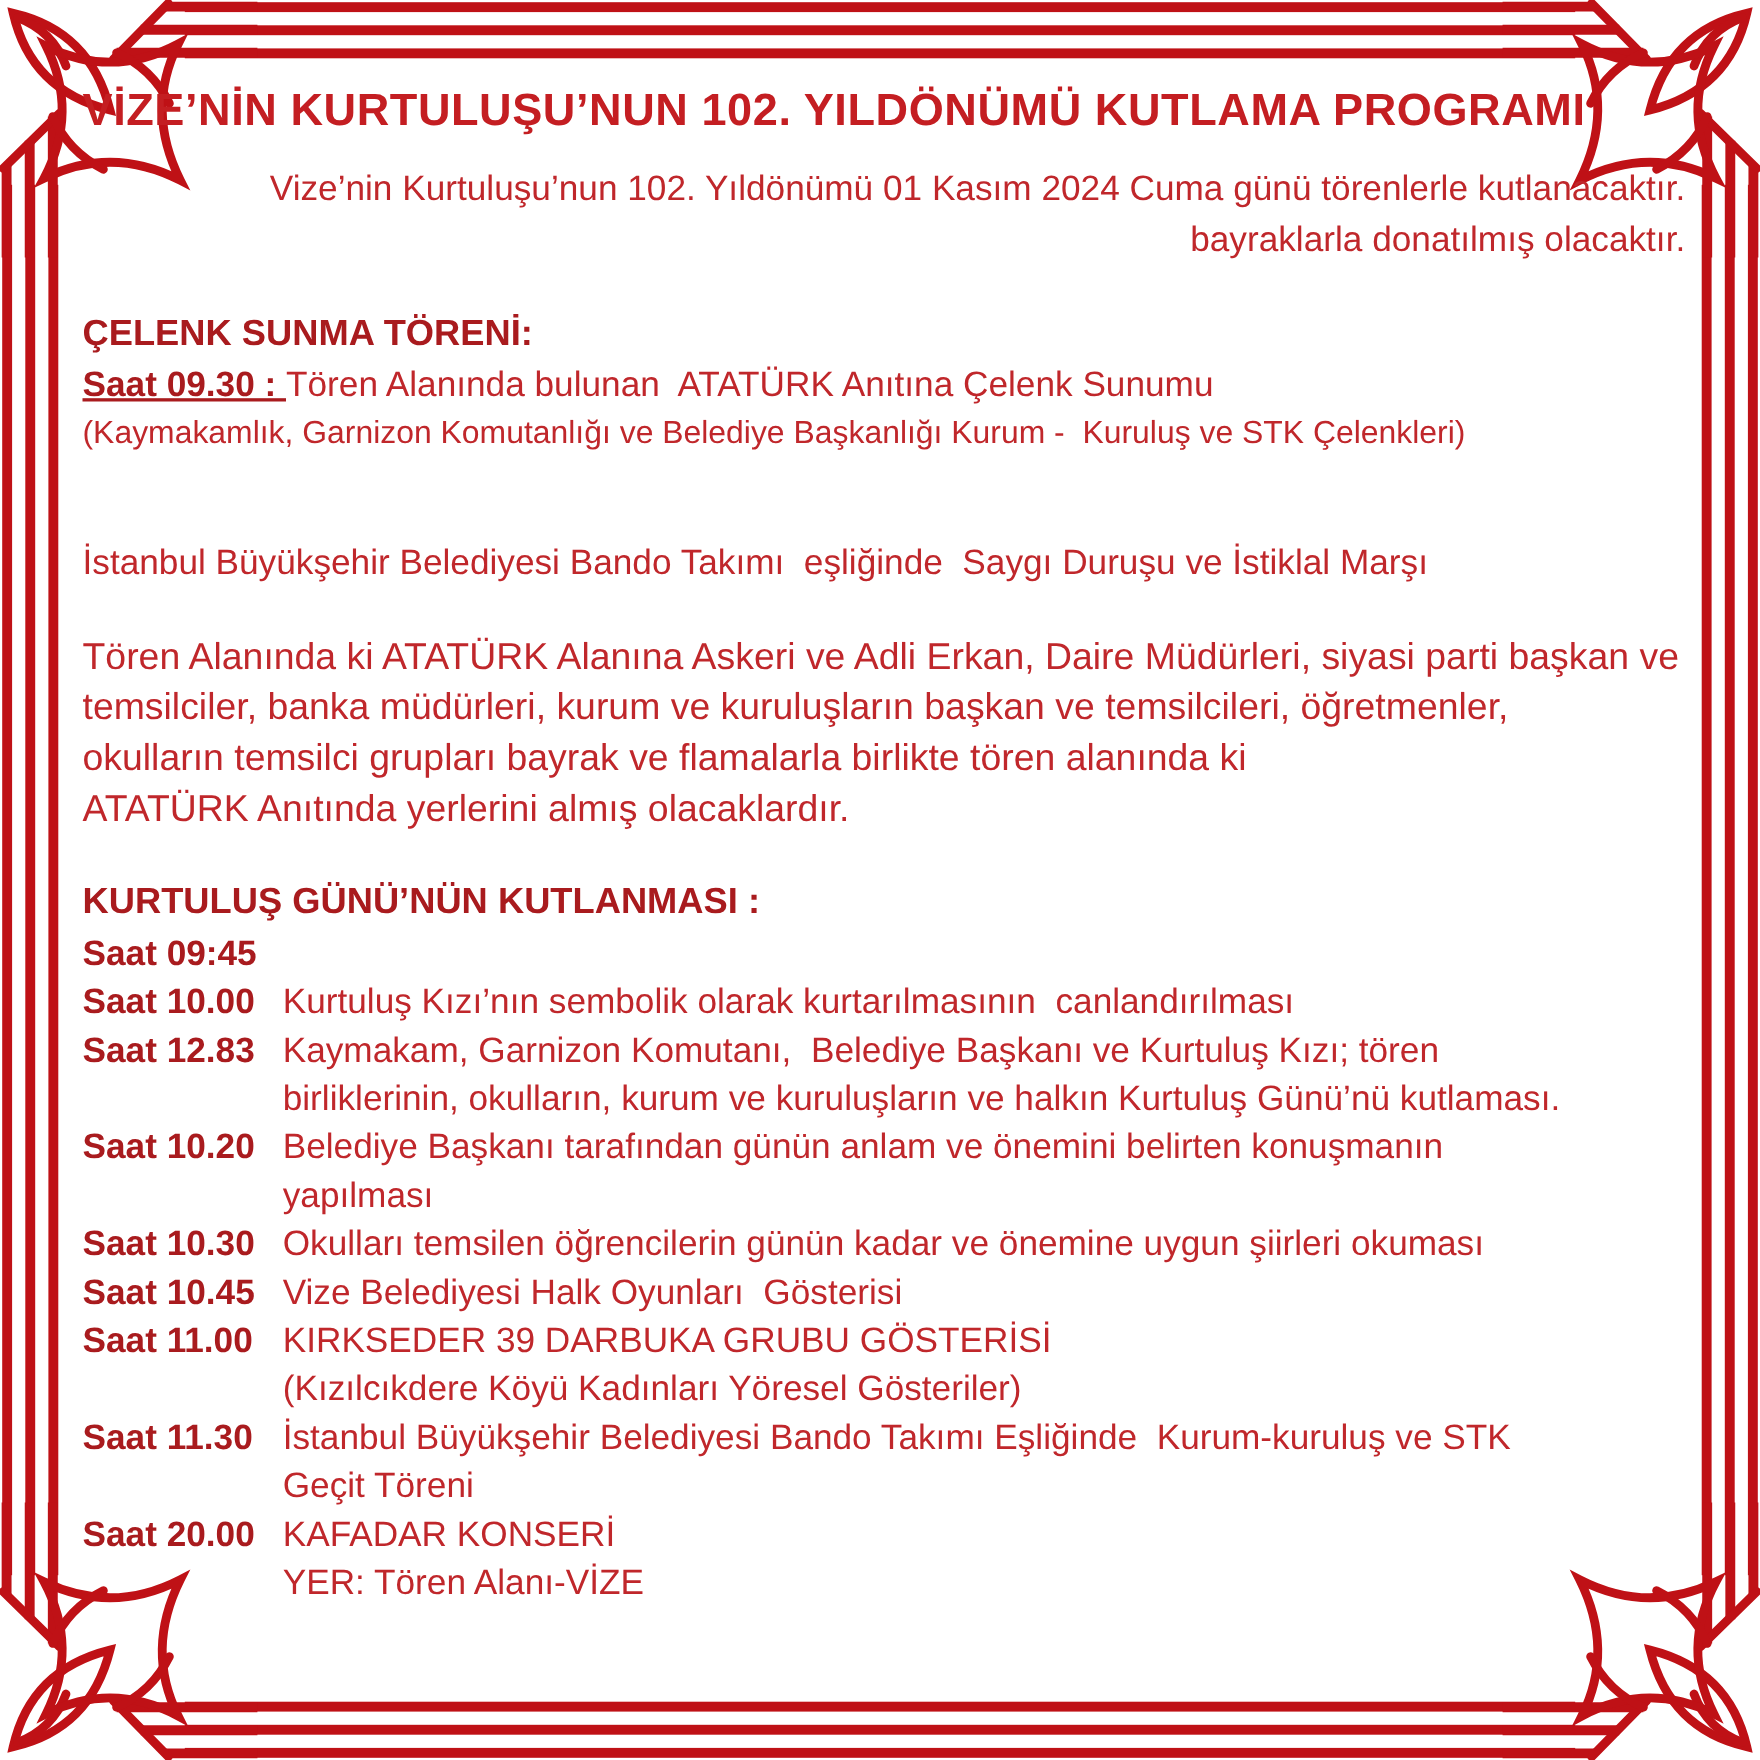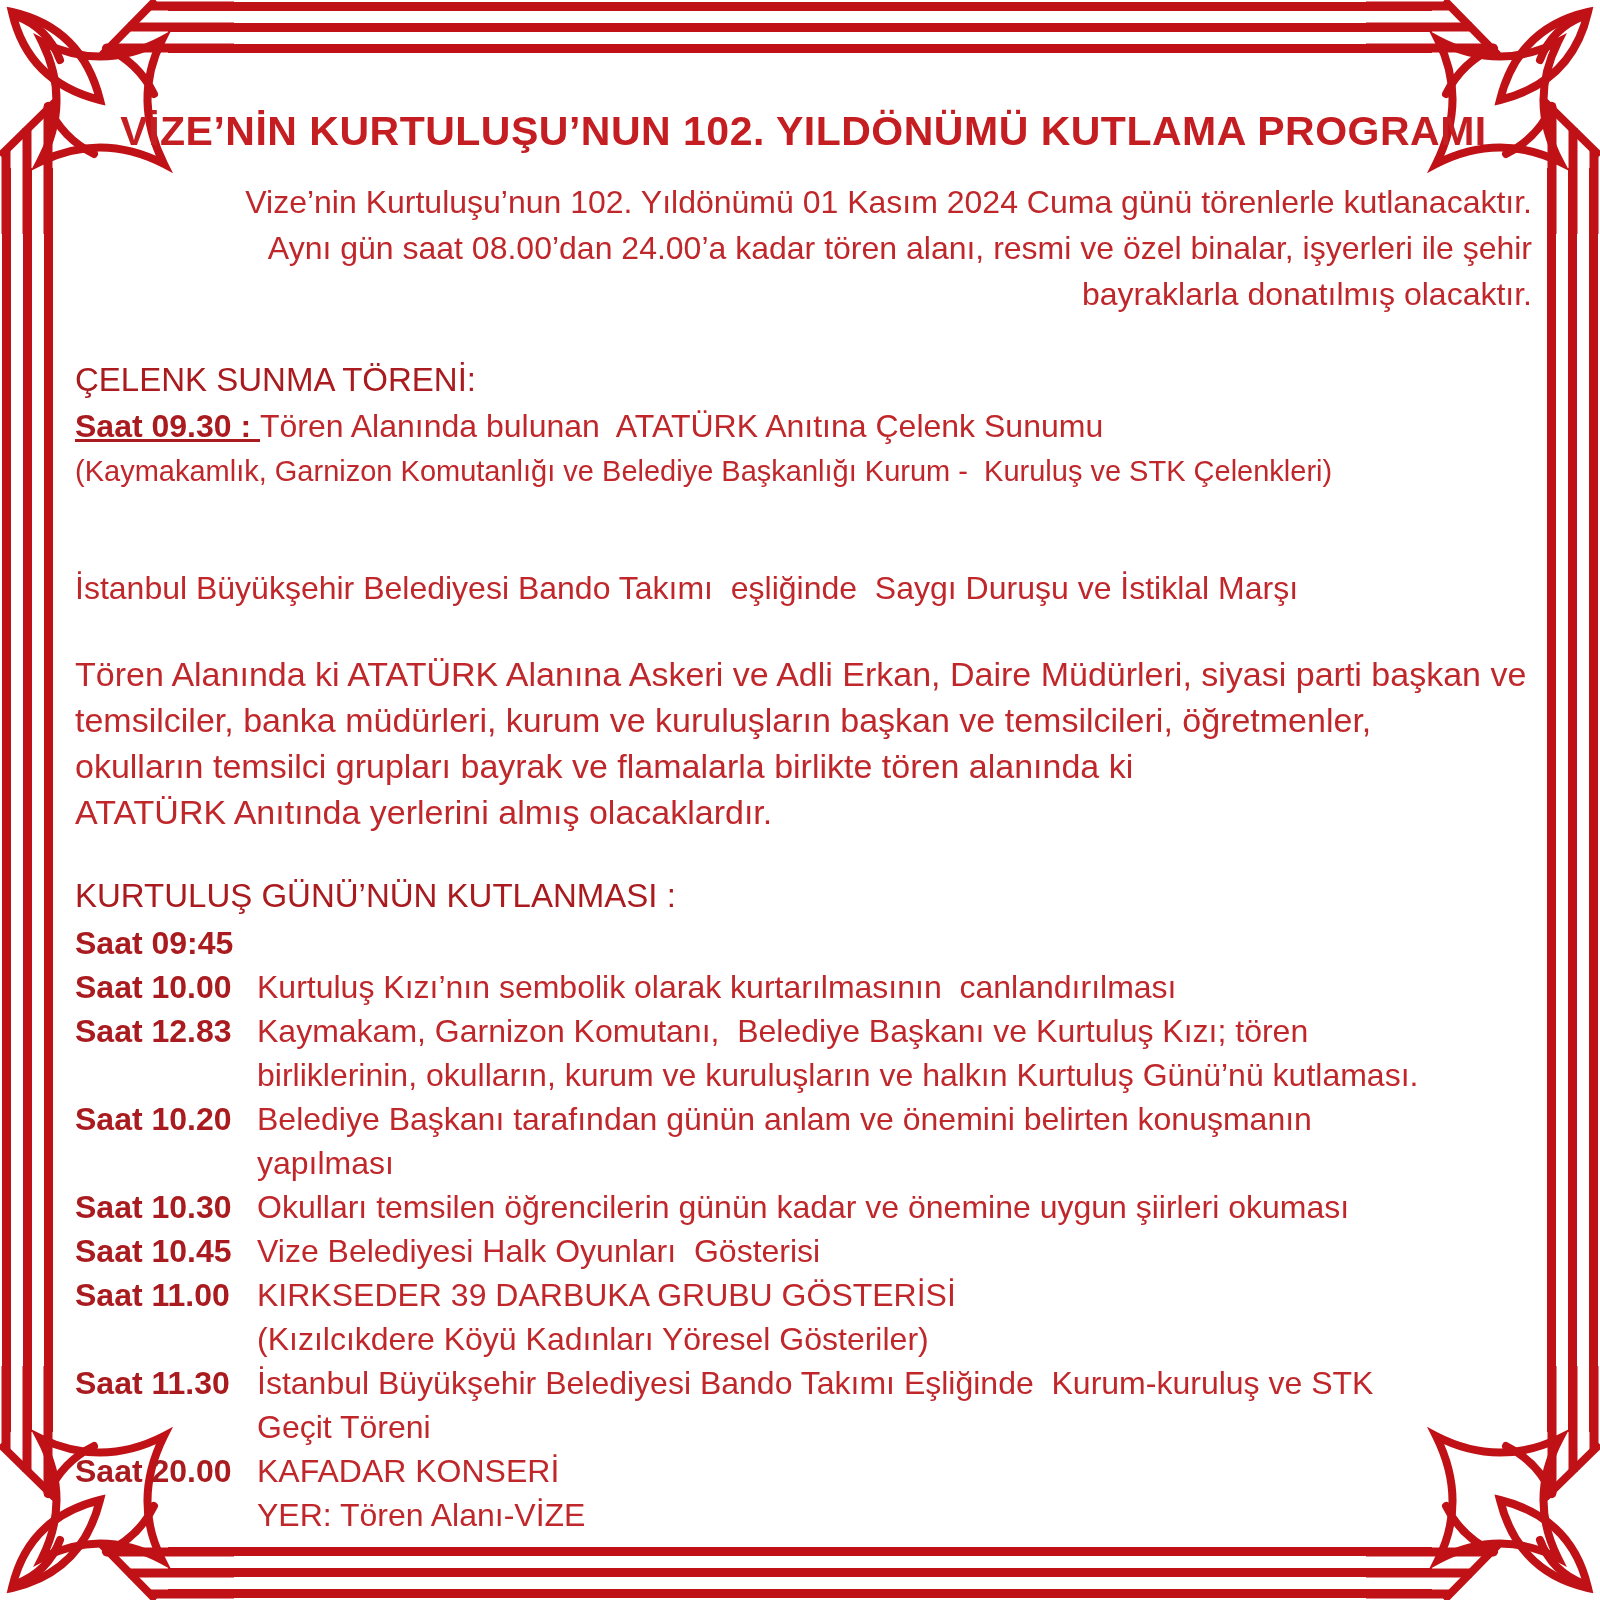--- a/index.html
+++ b/index.html
@@ -24,26 +24,26 @@
   .orn{position:absolute;width:234px;height:234px;}
   .orn.tl{top:0;left:0;}
   .orn.tr{top:0;right:0;transform:scaleX(-1);}
   .orn.bl{bottom:0;left:0;transform:scaleY(-1);}
   .orn.br{bottom:0;right:0;transform:scale(-1,-1);}
   .orn svg{display:block;width:100%;height:100%;}
 
   
   .content{position:absolute;left:75px;right:68px;top:0;}
   .page-title{
-    margin-top:108px;text-align:center;font-weight:bold;font-size:41px;line-height:1.15;
+    margin-top:77px;font-weight:bold;font-size:41px;line-height:1.15;
     color:var(--title);letter-spacing:0.5px;white-space:pre-wrap;
   }
   .intro{margin-top:24px;text-align:right;color:var(--body);font-size:32px;line-height:46px;}
   .t{white-space:pre-wrap;}
-  .sec-heading{margin-top:40px;font-weight:normal;font-size:33px;line-height:46px;color:var(--dark);}
+  .sec-heading{margin-top:40px;font-weight:bold;font-size:33px;line-height:46px;color:var(--dark);}
   .sec-heading.k{margin-top:38px;}
   .evline{font-size:32px;line-height:46px;color:var(--body);}
   .evline .lbl{font-weight:bold;color:var(--dark);text-decoration:underline;}
   .note{font-size:29px;line-height:44px;color:var(--body);}
   .band{margin-top:30px;font-size:32px;line-height:46px;color:var(--body);padding-top:42px;}
   .para{margin-top:40px;font-size:34px;line-height:46px;color:var(--body);}
   .sched{margin-top:2px;}
   .row{display:grid;grid-template-columns:182px 1fr;font-size:32px;line-height:44px;}
   .row .time{font-weight:bold;color:var(--dark);white-space:pre;}
   .row .desc{color:var(--body);}
@@ -143,21 +143,20 @@
     </g>
   </svg>
 </div>
 
 <div class="content">
 
   <div class="page-title">VİZE’NİN KURTULUŞU’NUN 102. YILDÖNÜMÜ KUTLAMA PROGRAMI</div>
 
   <div class="intro">
     <div class="t">Vize’nin Kurtuluşu’nun 102. Yıldönümü 01 Kasım 2024 Cuma günü törenlerle kutlanacaktır.</div>
-    <div class="t">Aynı gün saat 08.00’dan 24.00’a kadar tören alanı, resmi ve özel binalar, işyerleri ile şehir</div>
     <div class="t">bayraklarla donatılmış olacaktır.</div>
   </div>
 
   <div class="sec-heading">ÇELENK SUNMA TÖRENİ:</div>
 
   <div class="evline">
     <span class="lbl t">Saat 09.30 : </span><span class="t">Tören Alanında bulunan  ATATÜRK Anıtına Çelenk Sunumu</span>
   </div>
 
   <div class="note t">(Kaymakamlık, Garnizon Komutanlığı ve Belediye Başkanlığı Kurum -  Kuruluş ve STK Çelenkleri)</div>

